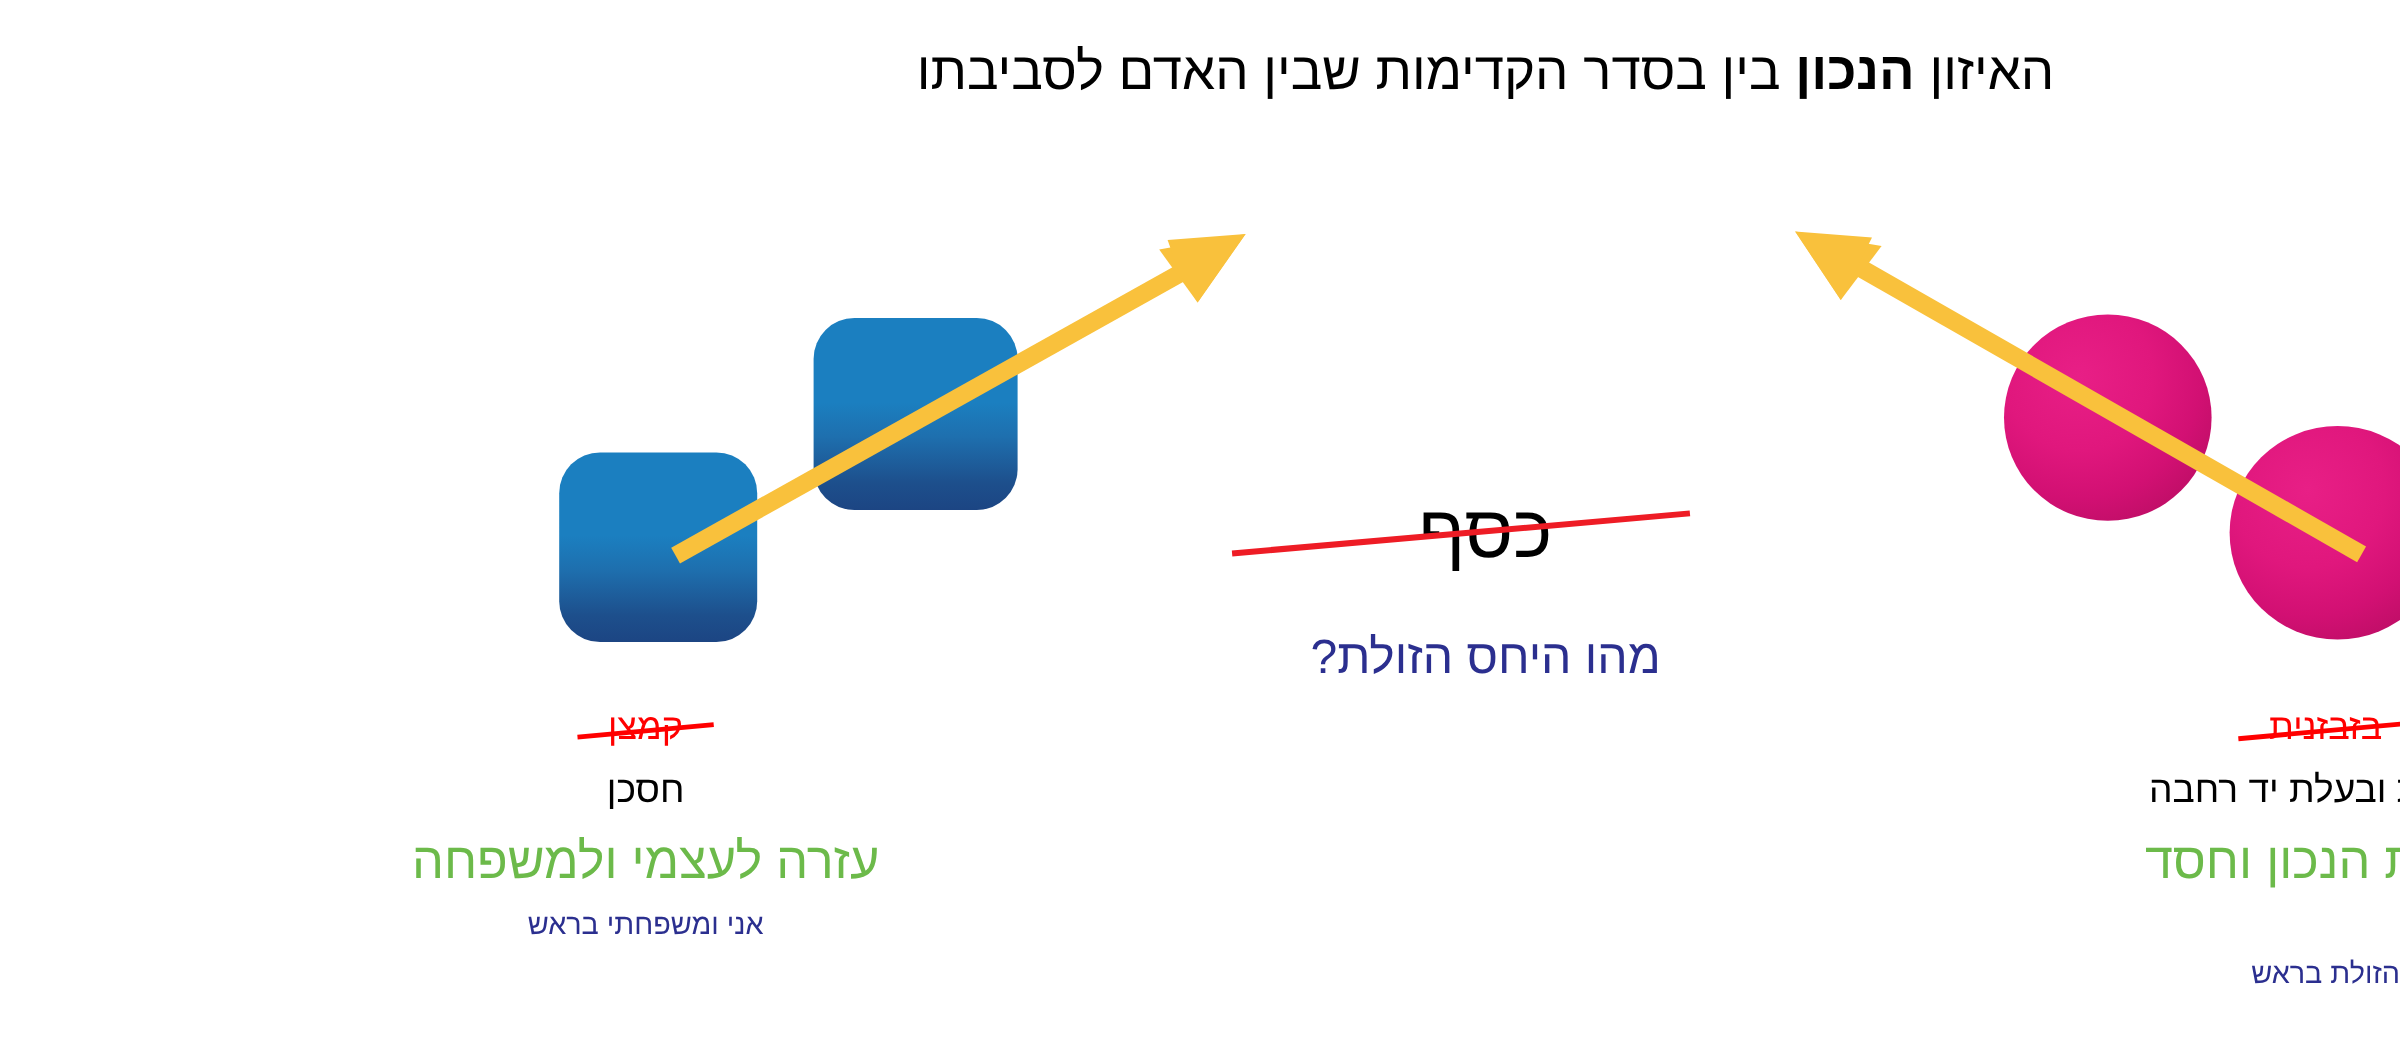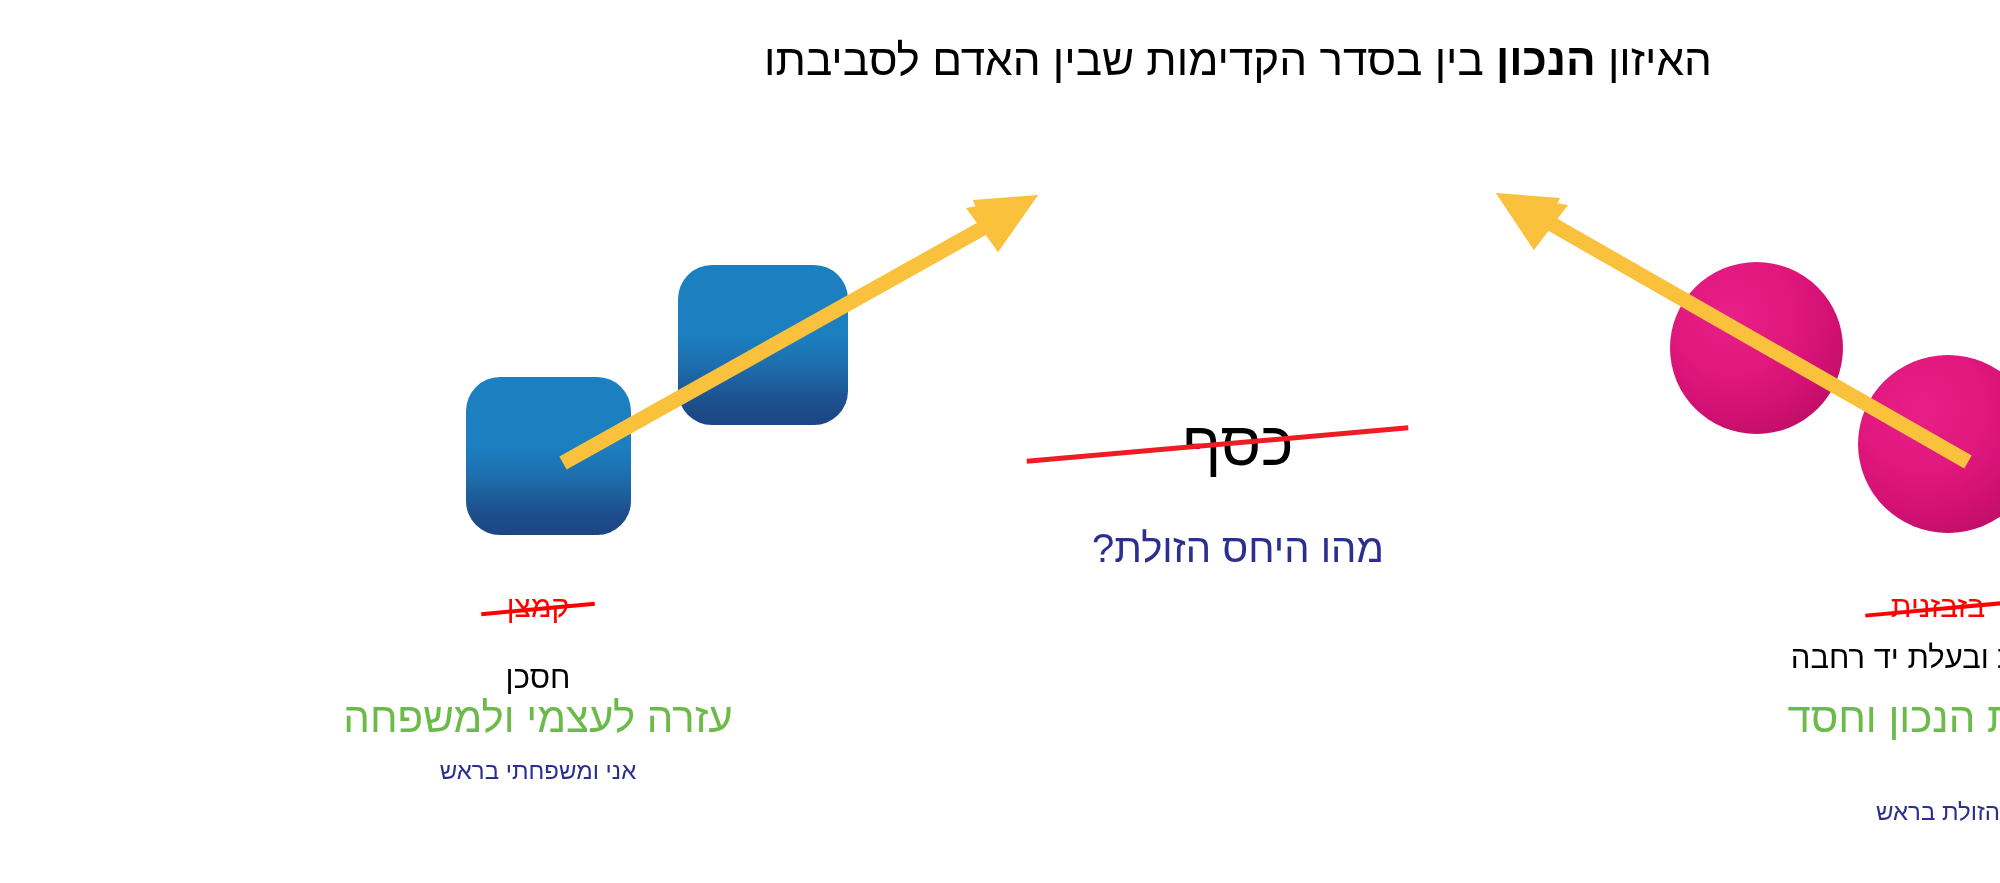--- a/index.html
+++ b/index.html
@@ -163,21 +163,21 @@
 
   <div class="col left">
 
     <div class="struck" style="left:0;width:520px;top:590px;text-align:center;">
       <span style="position:relative;display:inline-block;">
         <span>קמצן</span>
         <span class="ln"></span>
       </span>
     </div>
 
-    <div class="lbl black" style="left:0;width:520px;top:660px;">חסכן</div>
+    <div class="lbl black" style="left:0;width:520px;top:640px;">חסכן</div>
 
     <div class="lbl green" style="left:0;width:520px;top:694px;">עזרה לעצמי ולמשפחה</div>
 
     <div class="lbl navy" style="left:0;width:520px;top:757px;">אני ומשפחתי בראש</div>
   </div>
 
   <div class="col right">
 
     <div class="struck" style="left:0;width:520px;top:590px;text-align:center;">
       <span style="position:relative;display:inline-block;">

